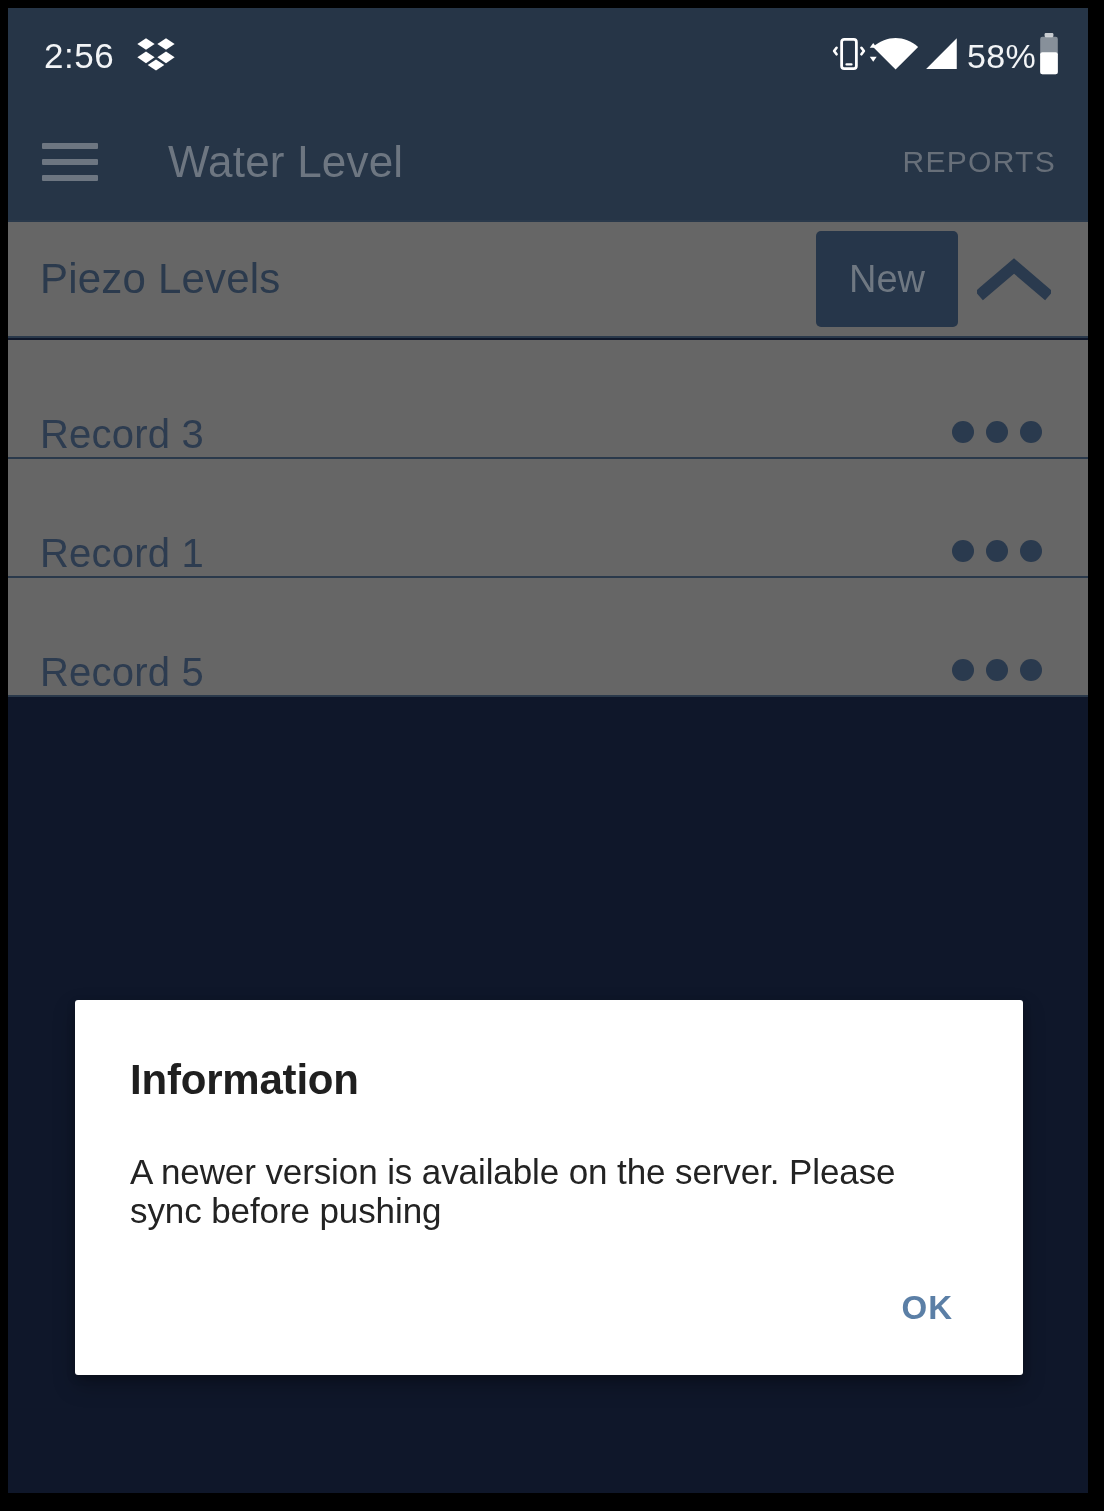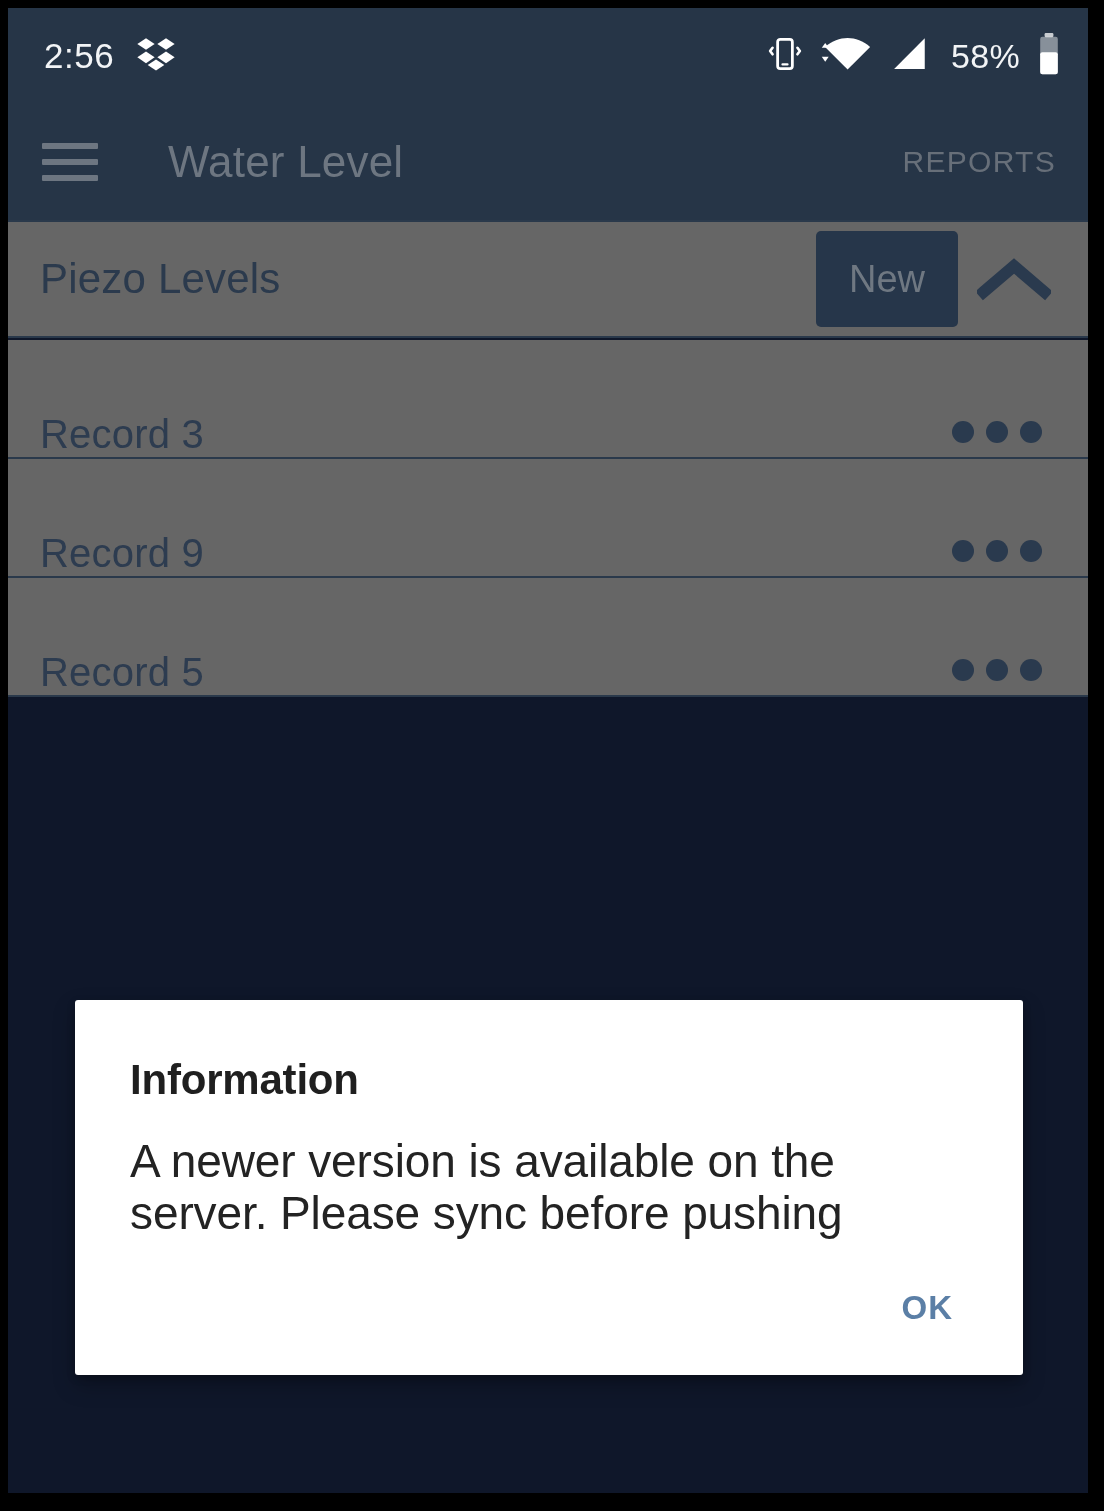--- a/index.html
+++ b/index.html
@@ -23,21 +23,21 @@
     width:100%; height:96px;
     background:#263547;
     display:flex; align-items:center;
     padding:0 26px 0 36px;
   }
   #status-clock {
     color:#f2f4f6; font-size:35px; letter-spacing:.5px;
   }
   #dropbox-icon { margin-left:22px; display:block; }
   .sb-right {
-    margin-left:auto; display:flex; align-items:center; gap:16px;
+    margin-left:auto; display:flex; align-items:center; 
   }
   #battery-pct {
     color:#f2f4f6; font-size:34px; letter-spacing:.3px; margin-left:4px;
   }
   
   #app-bar {
     position:absolute; left:0; top:96px;
     width:100%; height:116px;
     background:#263547;
     display:flex; align-items:center;
@@ -135,23 +135,23 @@
     box-shadow:0 10px 22px rgba(0,0,0,.26), 0 3px 8px rgba(0,0,0,.18);
     padding:56px 50px 0 55px;
   }
   #dialog-title {
     color:#1f1f1f;
     font-size:42px;
     font-weight:700;
     letter-spacing:-.2px;
   }
   #dialog-message {
-    margin-top:32px;
+    margin-top:48px;
     color:#232323;
-    font-size:46px;
+    font-size:35px;
     line-height:1.12;
     letter-spacing:-.1px;
     max-width:800px;
   }
   #dialog-actions {
     position:absolute;
     right:44px; bottom:30px;
     display:flex; align-items:center;
   }
   #ok-button {
@@ -249,21 +249,21 @@
     <div class="record-row">
       <span class="record-label">Record 3</span>
       <span class="overflow-dots">
         <span></span>
         <span></span>
         <span></span>
       </span>
     </div>
 
     <div class="record-row">
-      <span class="record-label">Record 9</span>
+      <span class="record-label">Record 1</span>
       <span class="overflow-dots">
         <span></span>
         <span></span>
         <span></span>
       </span>
     </div>
 
     <div class="record-row">
       <span class="record-label">Record 5</span>
       <span class="overflow-dots">

